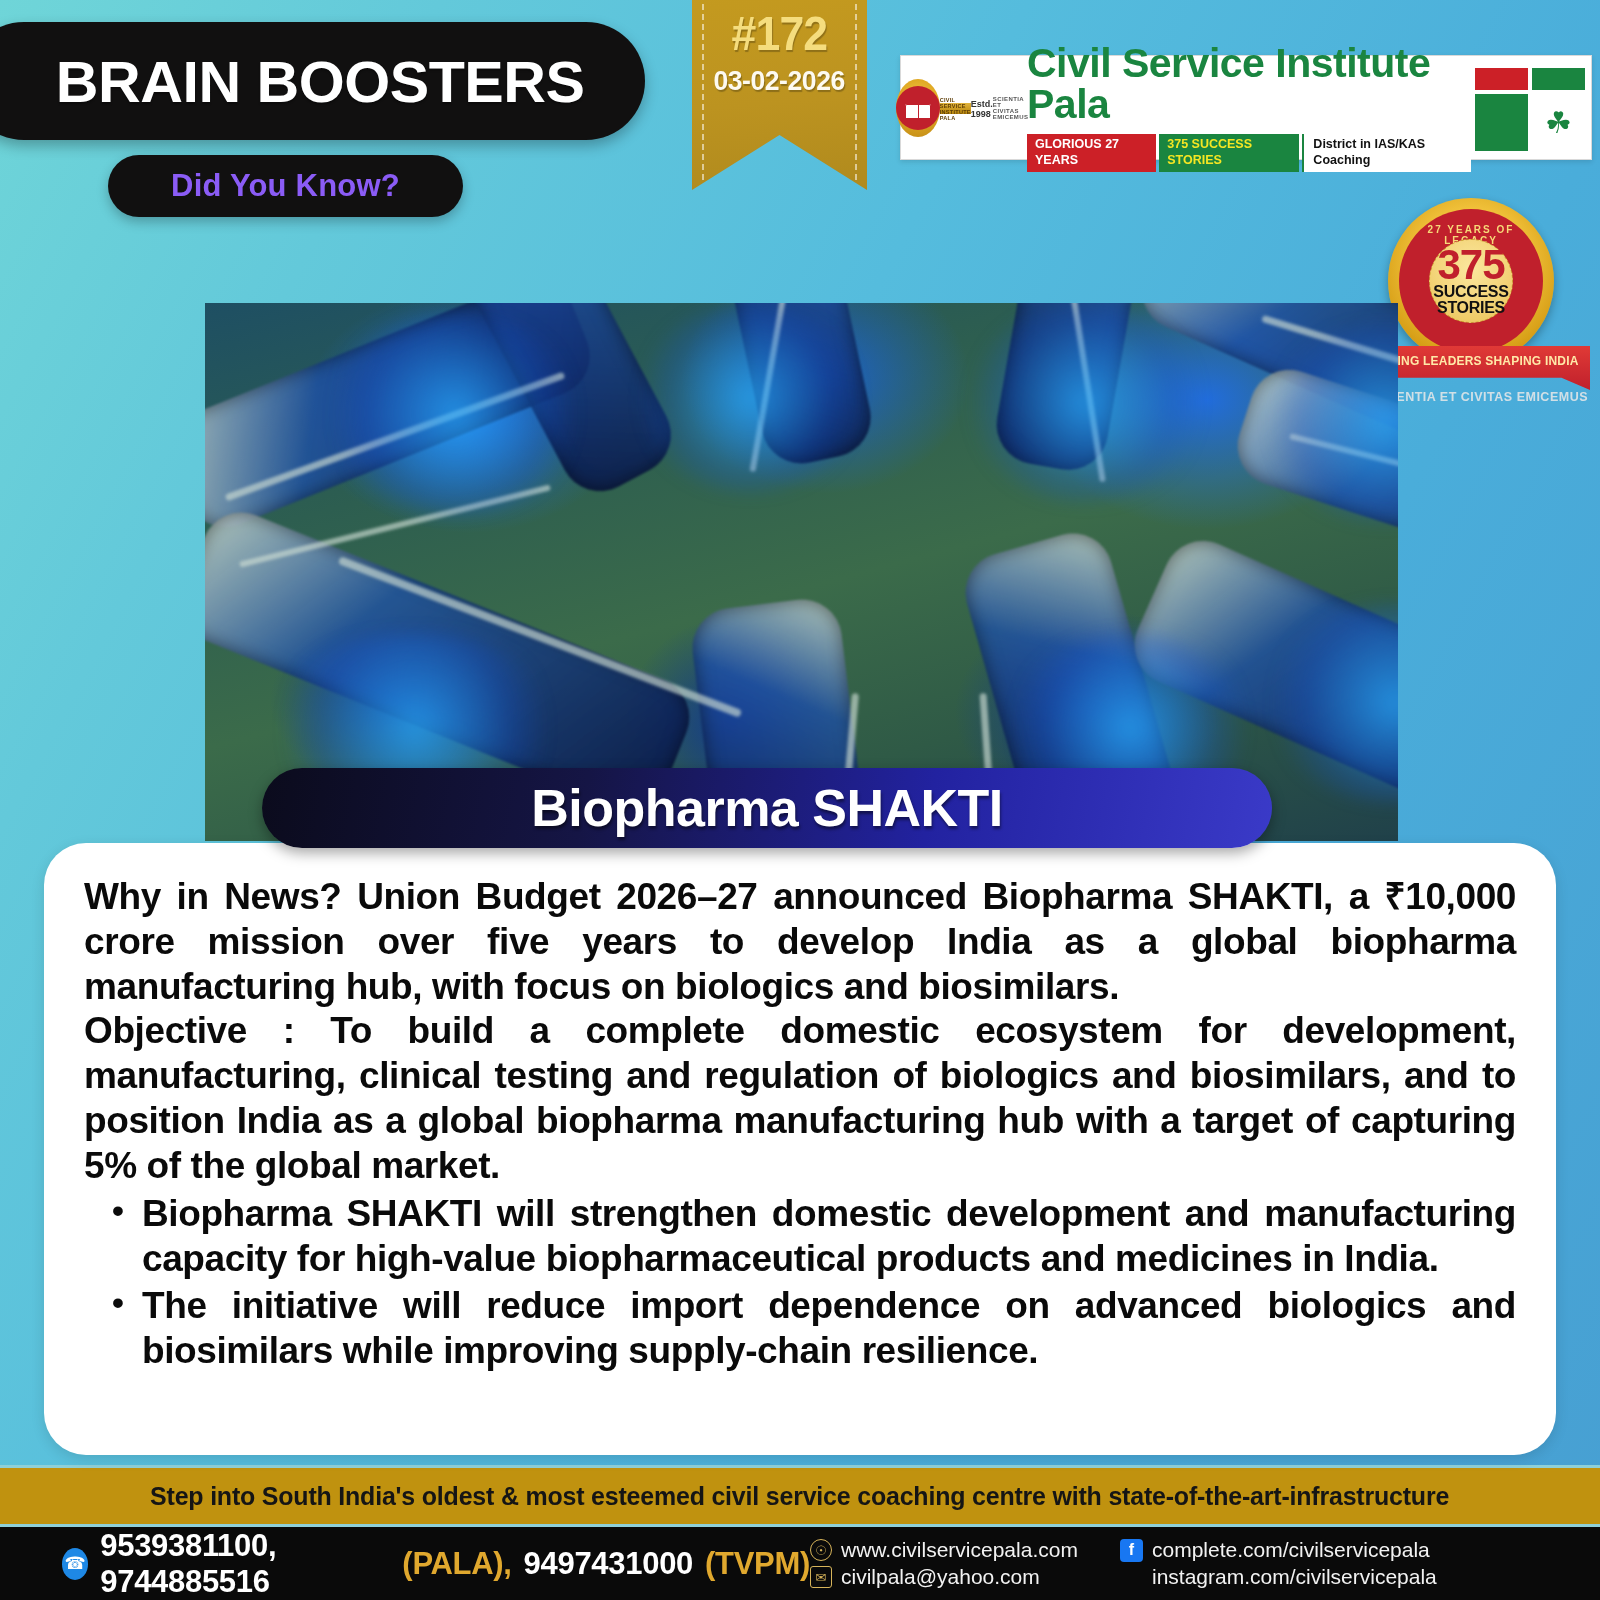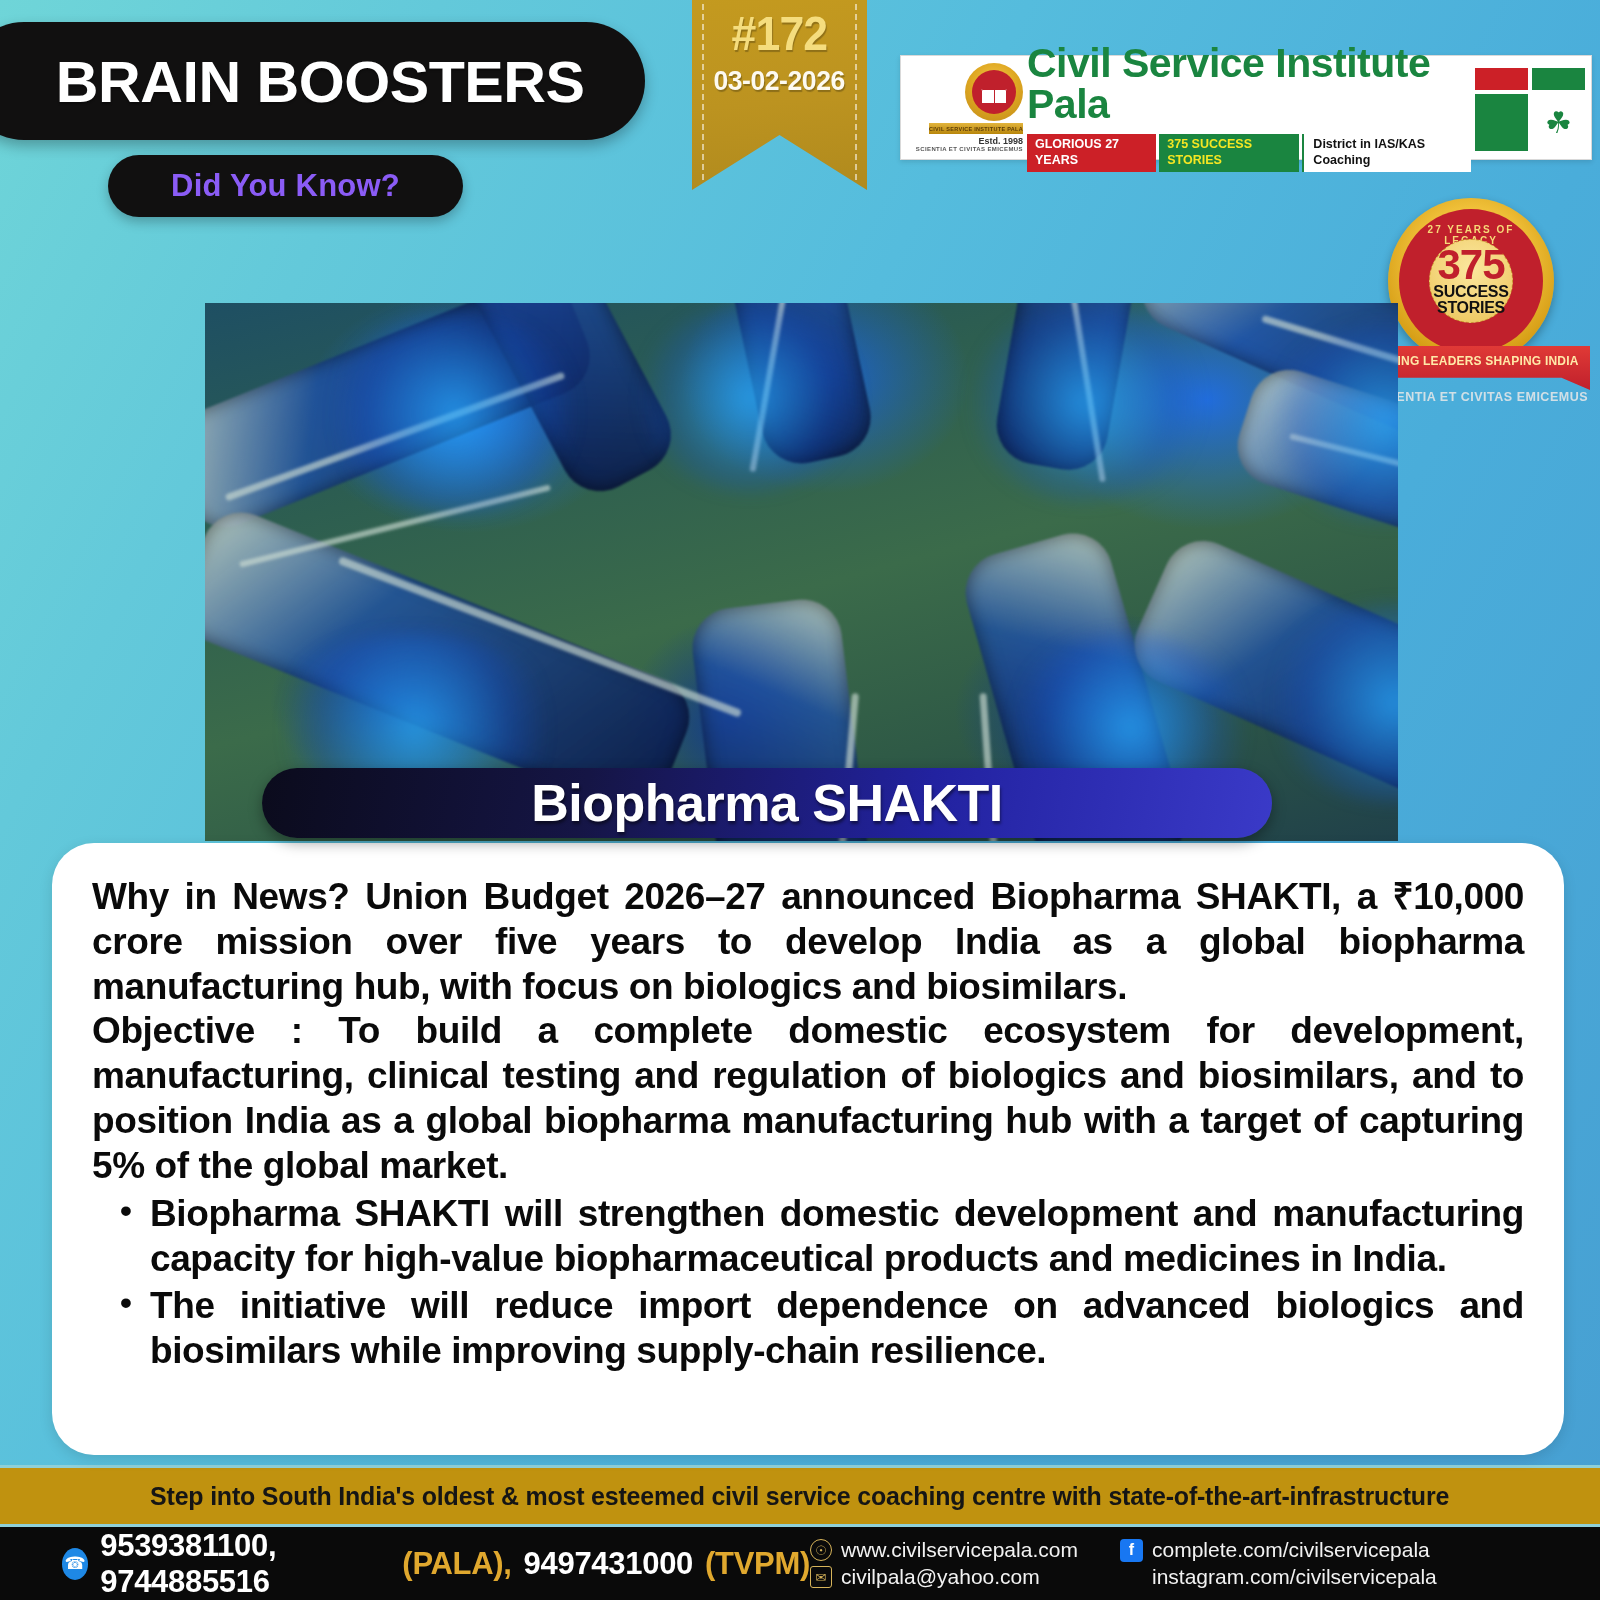--- a/index.html
+++ b/index.html
@@ -71,22 +71,22 @@
   
   .logo-banner {
     position: absolute; left: 900px; top: 55px;
     width: 692px; height: 105px;
     background: #ffffff;
     border: 1px solid #d9d9d9;
     display: flex; align-items: stretch;
     box-shadow: 0 2px 5px rgba(0,0,0,.12);
   }
   .logo-emblem {
-    width: 122px; display: flex; flex-direction: column;
-    align-items: flex-end; justify-content: center; padding: 3px 0;
+    width: 122px; display: flex; 
+    align-items: center; justify-content: center; padding: 3px 0;
     flex: 0 0 122px;
   }
   .emblem-circle {
     width: 58px; height: 58px; border-radius: 50%;
     background: radial-gradient(circle at 50% 35%, #f3c84e 0%, #e0a923 45%, #c08a16 100%);
     display:flex; align-items:center; justify-content:center;
     position: relative;
   }
   .emblem-circle .inner {
     width: 44px; height: 44px; border-radius: 50%;
@@ -193,35 +193,35 @@
     position:absolute; border-radius:50%;
     background: radial-gradient(circle, rgba(40,170,255,.75) 0%, rgba(20,90,220,.25) 55%, transparent 75%);
     filter: blur(8px);
   }
   .photo .edge {
     position:absolute; background: rgba(205,220,210,.65); filter: blur(1.5px); border-radius:6px;
   }
 
   
   .title-bar {
-    position: absolute; left: 262px; top: 768px; width: 1010px; height: 70px;
+    position: absolute; left: 262px; top: 768px; width: 1010px; height: 80px;
     background: linear-gradient(100deg, #0b0b1c 0%, #151545 32%, #2222a0 66%, #3a3ac8 100%);
     border-radius: 46px;
     display:flex; align-items:center; justify-content:center;
     box-shadow: 0 5px 14px rgba(0,0,0,.35);
     z-index: 4;
   }
   .title-bar span {
     color:#ffffff; font-size: 52px; font-weight:700; letter-spacing:-.5px;
     text-shadow: 1px 3px 3px rgba(0,0,0,.45);
   }
 
   
   .card {
-    position: absolute; left: 52px; top: 843px; width: 1512px; height: 612px;
+    position: absolute; left: 44px; top: 843px; width: 1512px; height: 612px;
     background: #ffffff; border-radius: 42px; z-index: 3;
     padding: 32px 40px 18px 40px;
     box-shadow: 0 4px 14px rgba(0,0,0,.12);
   }
   .card p, .card li {
     color: #0a0a0a;
     font-size: 37px;
     font-weight: 700;
     line-height: 1.21;
     text-align: justify;

